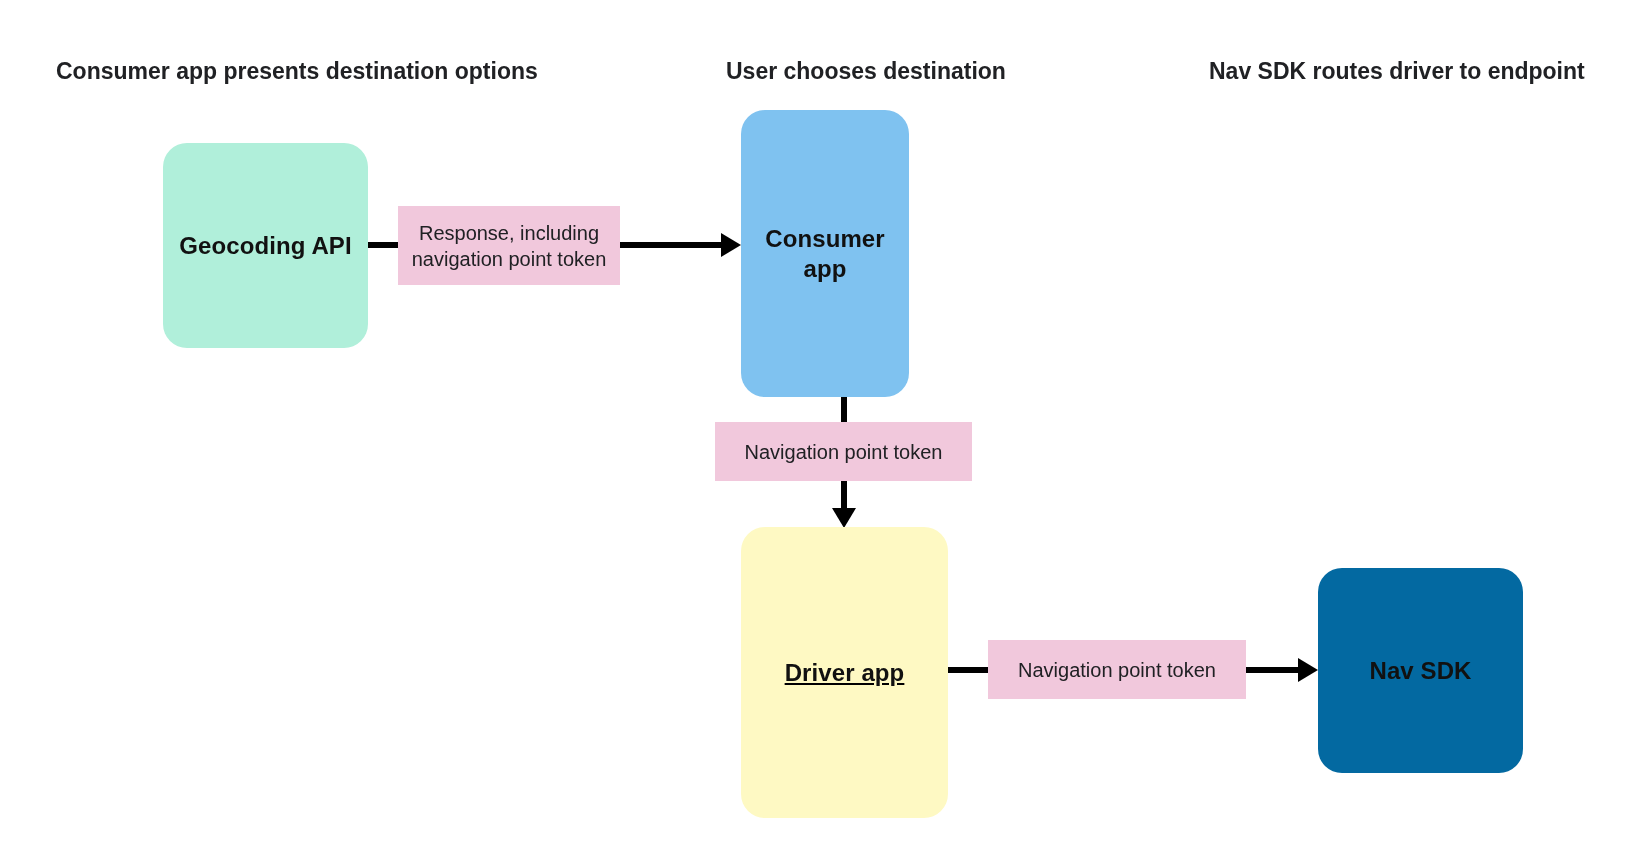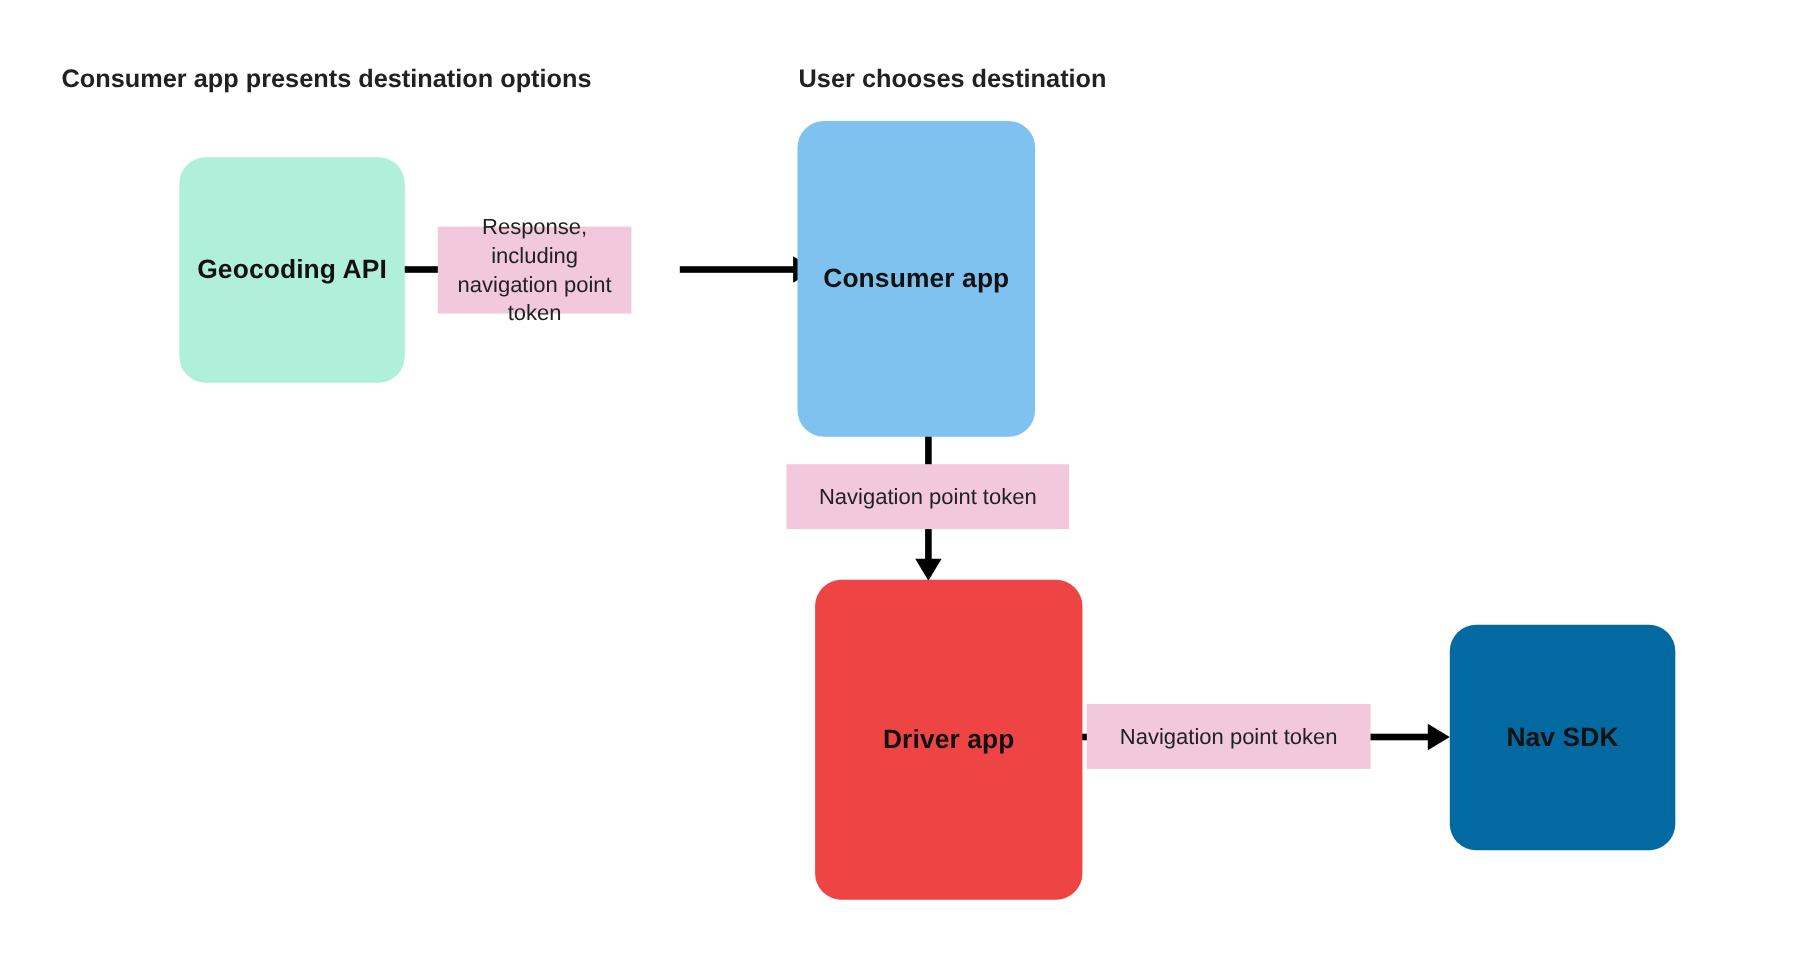--- a/index.html
+++ b/index.html
@@ -50,28 +50,29 @@
     line-height: 30px;
     letter-spacing: 0.1px;
   }
 
   #node-geocoding-api {
     left: 163px;  top: 143px;
     width: 205px; height: 205px;
     background: #B0EFDA;
   }
   #node-consumer-app {
-    left: 725px;  top: 110px;
-    width: 216px; height: 287px;
+    left: 741px;  top: 110px;
+    width: 168px; height: 287px;
     background: #7FC2F0;
   }
   #node-driver-app {
     left: 741px;  top: 527px;
-    width: 243px; height: 291px;
-    background: #ef4444;
+    width: 207px; height: 291px;
+    background: #fef9c3;
+    text-decoration: underline;
   }
   #node-nav-sdk {
     left: 1318px; top: 568px;
     width: 205px; height: 205px;
     background: #0369a1;
   }
 
   
   .edge-label {
     position: absolute;
@@ -84,21 +85,21 @@
   }
   .edge-label .edge-label-text {
     font-size: 20px;
     line-height: 26px;
     color: #202124;
     font-weight: 400;
   }
 
   #edge-label-geocoding-response {
     left: 398px; top: 206px;
-    width: 176px; height: 79px;
+    width: 222px; height: 79px;
     padding: 0 6px;
   }
   #edge-label-consumer-to-driver {
     left: 715px; top: 422px;
     width: 257px; height: 59px;
   }
   #edge-label-driver-to-navsdk {
     left: 988px; top: 640px;
     width: 258px; height: 59px;
   }
@@ -168,20 +169,21 @@
 </style>
 </head>
 <body>
 
 <div id="diagram-canvas">
 
   <div class="column-header" id="header-col-1">Consumer app presents destination options</div>
 
   <div class="column-header" id="header-col-2">User chooses destination</div>
 
+  <div class="column-header" id="header-col-3">Nav SDK routes driver to endpoint</div>
 
   <div class="connector" id="connector-geocoding-to-label">
     <div class="conn-line-h"></div>
   </div>
 
   <div class="connector" id="connector-label-to-consumer">
     <div class="conn-line-h"></div>
     <div class="arrow-head-right"></div>
   </div>
 

